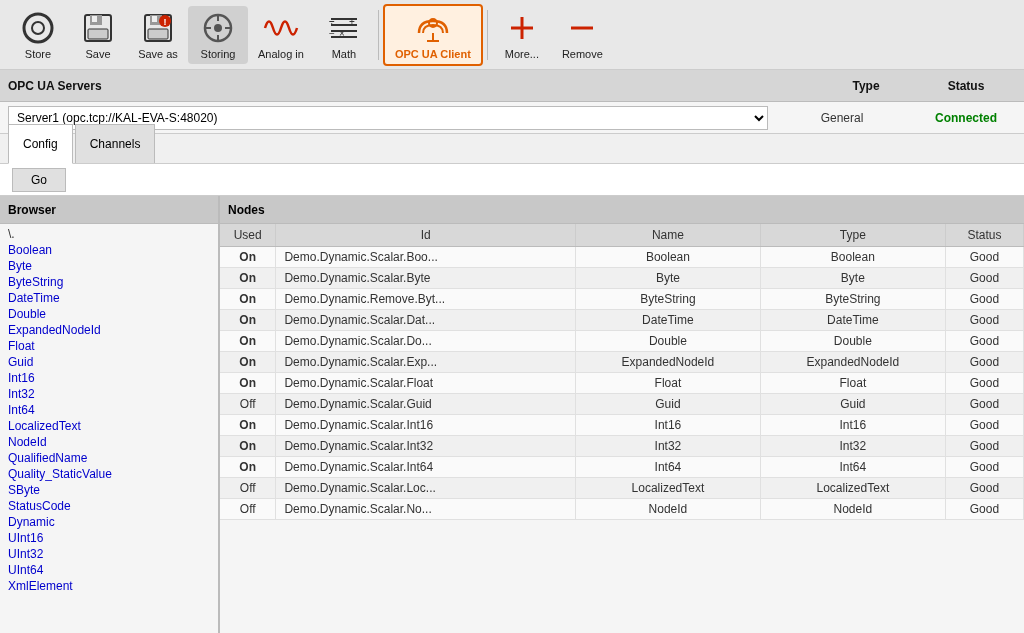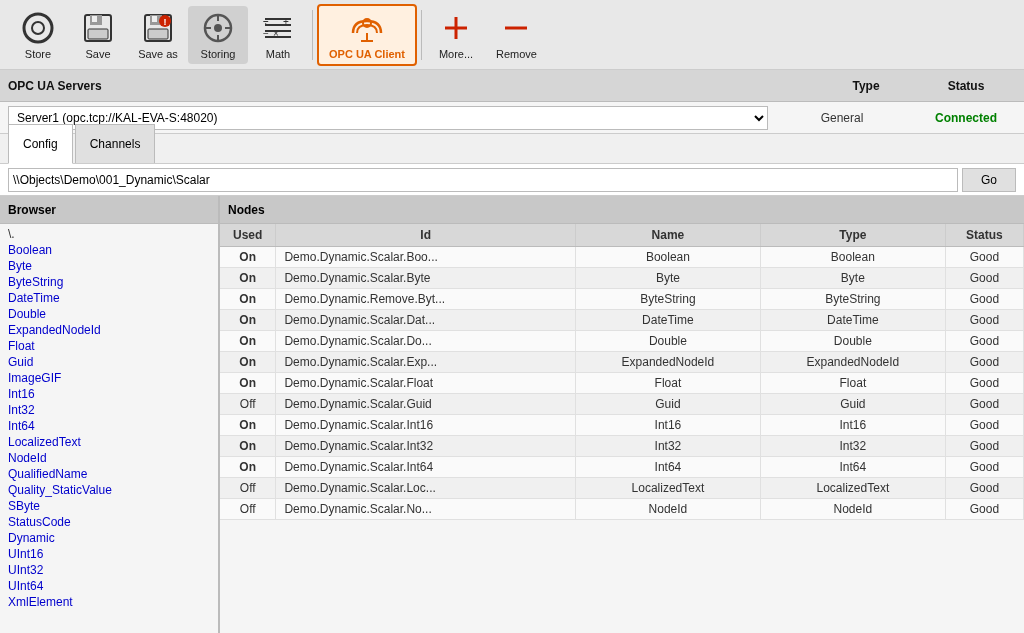--- a/index.html
+++ b/index.html
@@ -222,21 +222,21 @@
       width: 100%;
       border-collapse: collapse;
       font-size: 12px;
     }
     #nodes-table th {
       background: #d8d8d8;
       border-bottom: 1px solid #bbb;
       border-right: 1px solid #ccc;
       padding: 4px 1px;
       text-align: center;
-      font-weight: bold;
+      font-weight: normal;
       color: #333;
       position: sticky;
       top: 0;
     }
     #nodes-table td {
       border-bottom: 1px solid #e0e0e0;
       border-right: 1px solid #e0e0e0;
       padding: 3px 8px;
       color: #333;
     }
@@ -295,20 +295,28 @@
         <circle cx="17" cy="17" r="4" fill="#555"></circle>
         <line x1="17" y1="4" x2="17" y2="10" stroke="#555" stroke-width="2"></line>
         <line x1="17" y1="24" x2="17" y2="30" stroke="#555" stroke-width="2"></line>
         <line x1="4" y1="17" x2="10" y2="17" stroke="#555" stroke-width="2"></line>
         <line x1="24" y1="17" x2="30" y2="17" stroke="#555" stroke-width="2"></line>
       </svg>
     </div>
     <span class="toolbar-label">Storing</span>
   </div>
 
+  <div class="toolbar-item">
+    <div class="toolbar-icon">
+      <svg width="36" height="30" viewBox="0 0 36 30">
+        <path d="M2,15 Q6,2 10,15 Q14,28 18,15 Q22,2 26,15 Q30,28 34,15" fill="none" stroke="#cc2200" stroke-width="2.5"></path>
+      </svg>
+    </div>
+    <span class="toolbar-label">Analog in</span>
+  </div>
 
   <div class="toolbar-item">
     <div class="toolbar-icon">
       <svg width="34" height="30" viewBox="0 0 34 30">
         <line x1="4" y1="6" x2="30" y2="6" stroke="#333" stroke-width="2"></line>
         <line x1="4" y1="12" x2="30" y2="12" stroke="#333" stroke-width="2"></line>
         <line x1="4" y1="18" x2="30" y2="18" stroke="#333" stroke-width="2"></line>
         <line x1="4" y1="24" x2="30" y2="24" stroke="#333" stroke-width="2"></line>
         <text x="2" y="12" font-size="10" fill="#333">÷</text>
         <text x="12" y="24" font-size="10" fill="#333">×</text>
@@ -370,39 +378,37 @@
   <span id="server-type">General</span>
   <span id="server-status">Connected</span>
 </div>
 
 <div id="tabs-row">
   <div class="tab active">Config</div>
   <div class="tab">Channels</div>
 </div>
 
 <div id="path-row">
-  <input id="path-input" type="text" value="\\Objects\Demo\001_Dynamic\Scalar" style="">
   <button id="go-btn">Go</button>
 </div>
 
 <div id="main-area">
 
   <div id="browser-panel">
     <div id="browser-header">Browser</div>
     <div id="browser-list">
         <div class="browser-item">\.</div>
         <div class="browser-item link">Boolean</div>
         <div class="browser-item link">Byte</div>
         <div class="browser-item link">ByteString</div>
         <div class="browser-item link">DateTime</div>
         <div class="browser-item link">Double</div>
         <div class="browser-item link">ExpandedNodeId</div>
         <div class="browser-item link">Float</div>
         <div class="browser-item link">Guid</div>
-        <div class="browser-item link">ImageGIF</div>
         <div class="browser-item link">Int16</div>
         <div class="browser-item link">Int32</div>
         <div class="browser-item link">Int64</div>
         <div class="browser-item link">LocalizedText</div>
         <div class="browser-item link">NodeId</div>
         <div class="browser-item link">QualifiedName</div>
         <div class="browser-item link">Quality_StaticValue</div>
         <div class="browser-item link">SByte</div>
         <div class="browser-item link">StatusCode</div>
         <div class="browser-item link">Dynamic</div>

